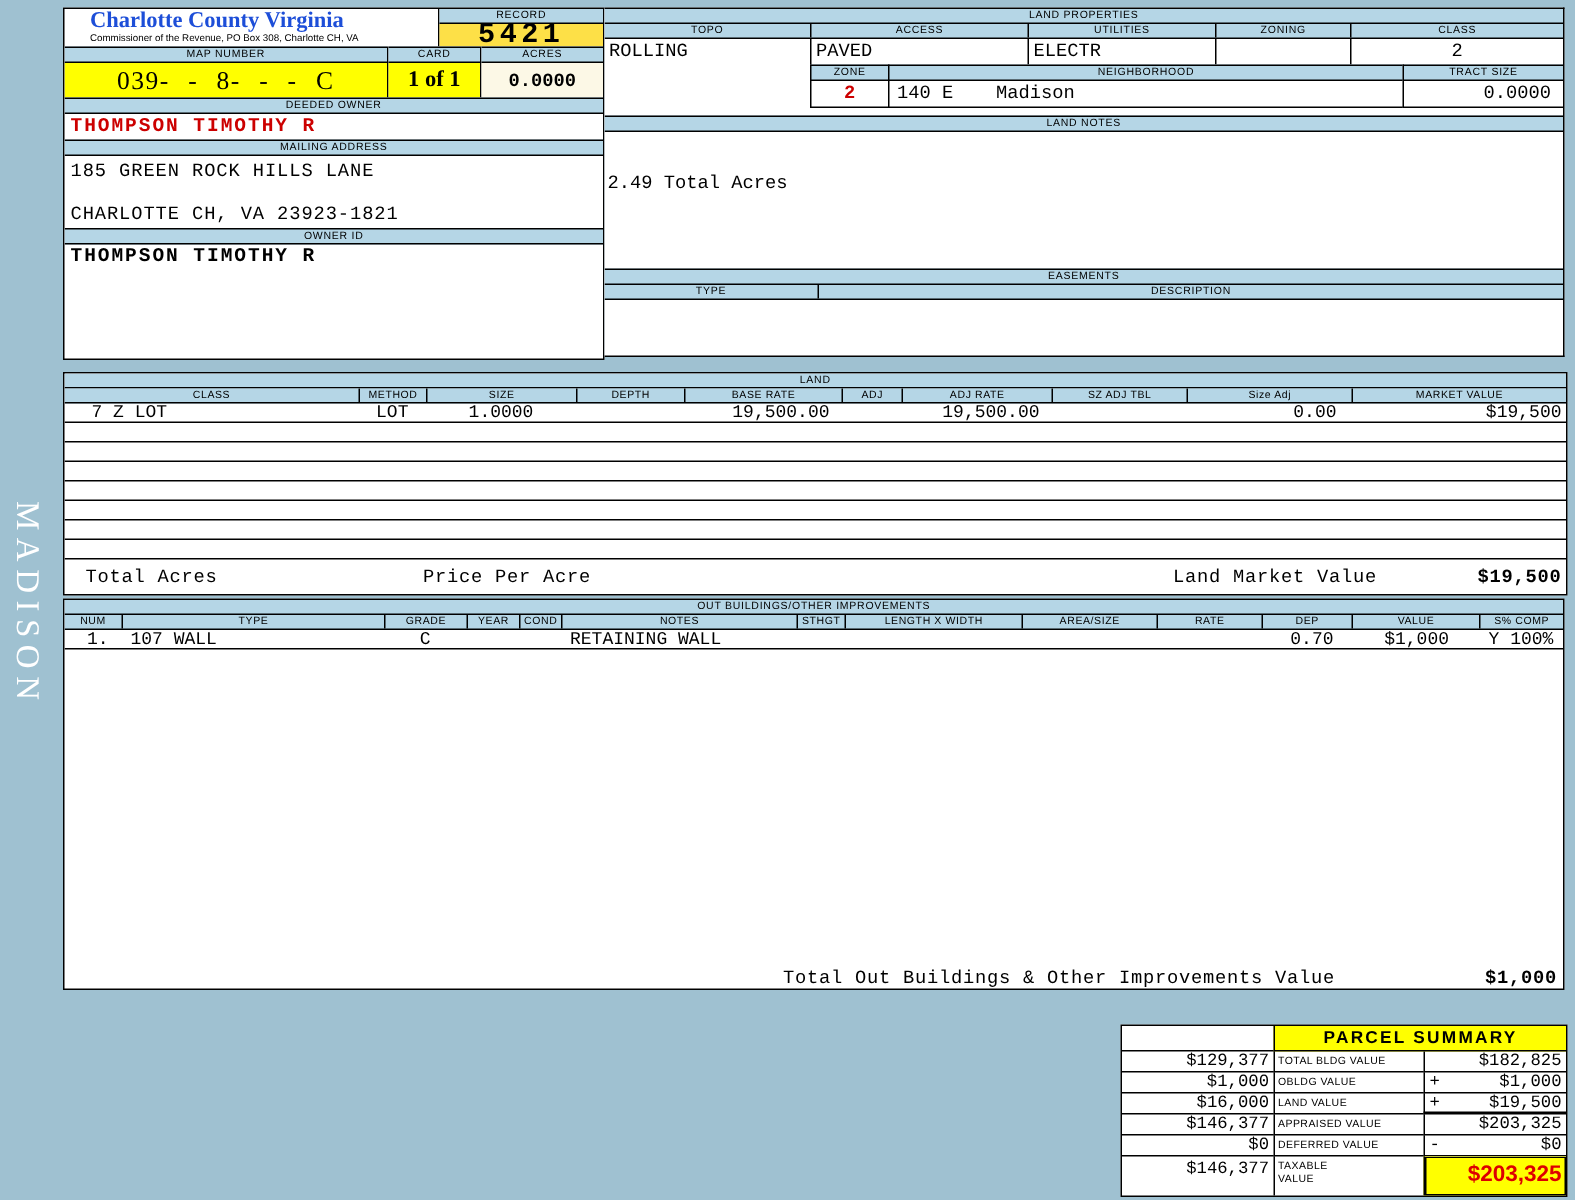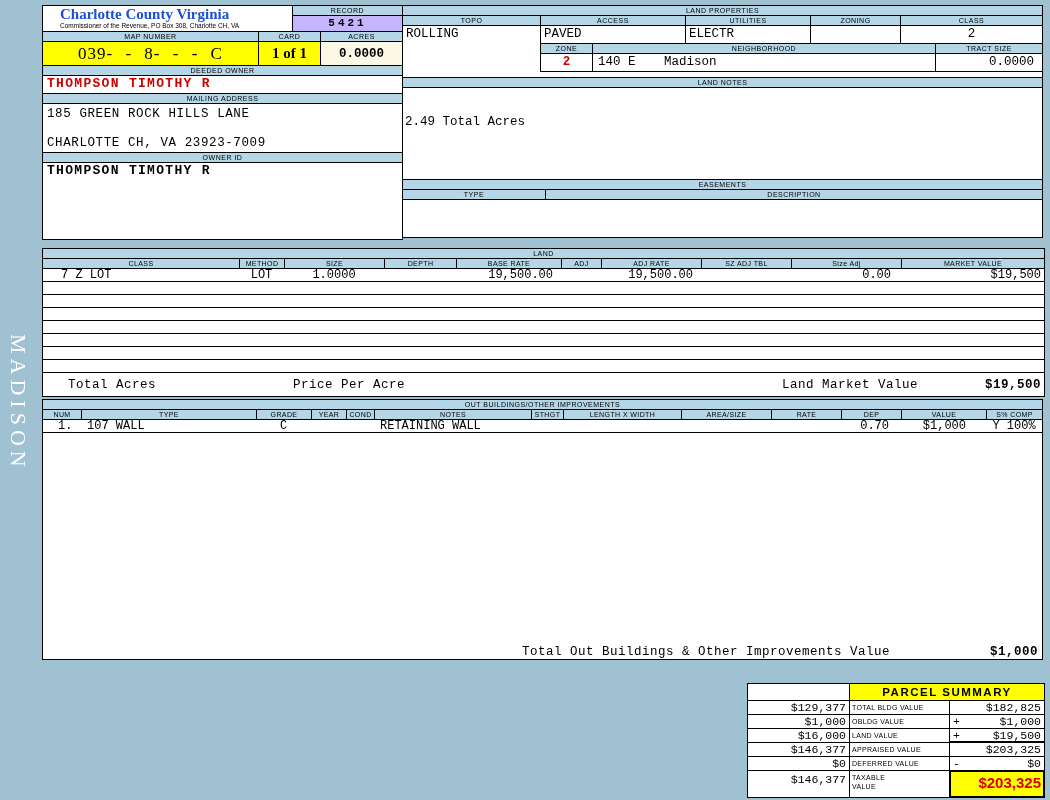--- a/index.html
+++ b/index.html
@@ -11,21 +11,21 @@
   .nt{border-top:none;height:10px}
   #district{position:absolute;left:5px;top:334px;writing-mode:vertical-rl;font-family:"Liberation Serif","DejaVu Serif",serif;font-size:22px;letter-spacing:5px;color:#fff}
 
   
   #tl{left:42px;top:5px;width:361px;height:235px}
   .tl-r1{flex:none;display:flex;height:25px}
   .title-box{flex:1;padding:1px 0 0 17px;overflow:hidden}
   .county-title{font-family:"Liberation Serif","DejaVu Serif",serif;font-weight:bold;font-size:15px;color:#1d4ed8;line-height:15px;white-space:nowrap}
   .county-sub{font-size:6.5px;line-height:8px;white-space:nowrap}
   .record-box{width:110px;border-left:1px solid #000;display:flex;flex-direction:column}
-  .record-val{flex:1;background:#c4b5fd;font-weight:bold;font-size:11px;letter-spacing:3px;text-align:center;line-height:14px}
+  .record-val{flex:1;background:#fde047;font-weight:bold;font-size:19px;letter-spacing:3px;text-align:center;line-height:14px}
   .tl-r2{flex:none;display:flex;height:34px}
   .tlc{display:flex;flex-direction:column}
   .tlc+.tlc{border-left:1px solid #000}
   .c-map{width:215px}.c-card{width:62px}.c-acres{flex:1}
   .tlv{flex:1;display:flex;align-items:center;justify-content:center}
   .bg-yellow{background:#ffff00}
   .bg-cream{background:#fcf8e6}
   .mapv{font-family:"Liberation Serif","DejaVu Serif",serif;font-weight:normal;font-size:17px;letter-spacing:1px;word-spacing:7px;white-space:nowrap}
   .cardv{font-family:"Liberation Serif","DejaVu Serif",serif;font-weight:bold;font-size:15px}
   .acresv{font-weight:bold;font-size:12.5px}
@@ -65,21 +65,21 @@
   .gl{display:grid;grid-template-columns:196px 45px 100px 72px 105px 40px 100px 90px 110px 1fr}
   .t-h{flex:none;height:10px;background:#b5d6e6;border-bottom:1px solid #000}
   .t-h>div{font-size:7px;letter-spacing:.4px;text-align:center;line-height:9px;overflow:hidden;white-space:nowrap}
   .t-h>div+div{border-left:1px solid #000}
   .l-row{flex:none;height:13px;border-bottom:1px solid #000}
   .l-data>div{font-size:12px;line-height:12px;white-space:nowrap;overflow:hidden}
   .ld0{padding-left:18px}.ld1{text-align:center}.ld2{text-align:center}
   .ld4{text-align:right;padding-right:8px}.ld6{text-align:right;padding-right:8px}
   .ld8{text-align:right;padding-right:10px}.ld9{text-align:right;padding-right:3px}
   .l-f{flex:1;display:flex;align-items:center;font-size:12.5px;letter-spacing:.5px}
-  .lf1{margin-left:25px}.lf2{margin-left:137px}.lf3{margin-left:auto}
+  .lf1{margin-left:14px}.lf2{margin-left:137px}.lf3{margin-left:auto}
   .lf4{width:126px;text-align:right;font-weight:bold;padding-right:3px}
 
   
   #ob{left:42px;top:399px;width:1001px;height:261px}
   .go{display:grid;grid-template-columns:38px 175px 55px 35px 28px 157px 32px 118px 90px 70px 60px 85px 1fr}
   .ob-data{flex:none;height:13px;border-bottom:1px solid #000}
   .ob-data>div{font-size:12px;line-height:12px;white-space:nowrap;overflow:hidden}
   .od0{padding-left:15px}.od1{padding-left:6px}.od2{text-align:center}.od5{padding-left:6px}
   .od10{text-align:right;padding-right:12px}.od11{text-align:right;padding-right:20px}.od12{text-align:center}
   .ob-fill{flex:1}
@@ -138,21 +138,21 @@
           <span class="acresv mono">0.0000</span>
         </div>
     </div>
   </div>
   <div class="hdr">DEEDED OWNER</div>
   <div class="owner-line mono red">THOMPSON TIMOTHY R</div>
   <div class="hdr">MAILING ADDRESS</div>
   <div class="addr mono">
     <div class="a1">185 GREEN ROCK HILLS LANE</div>
     <div class="gap"></div>
-    <div class="a2">CHARLOTTE CH, VA 23923-7009</div>
+    <div class="a2">CHARLOTTE CH, VA 23923-1821</div>
   </div>
   <div class="hdr">OWNER ID</div>
   <div class="owner-line mono">THOMPSON TIMOTHY R</div>
   <div class="fill"></div>
 </div>
 
 <div class="panel" id="tr">
   <div class="hdr nt">LAND PROPERTIES</div>
   <div class="lp-h g5">
     <div>TOPO</div>

